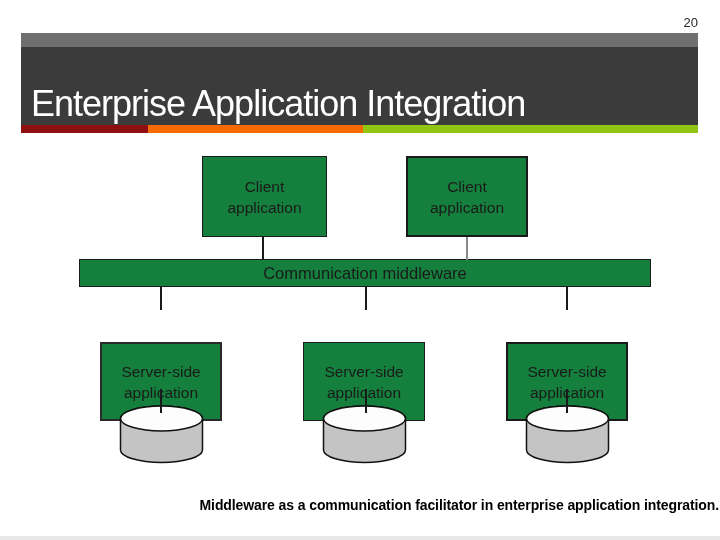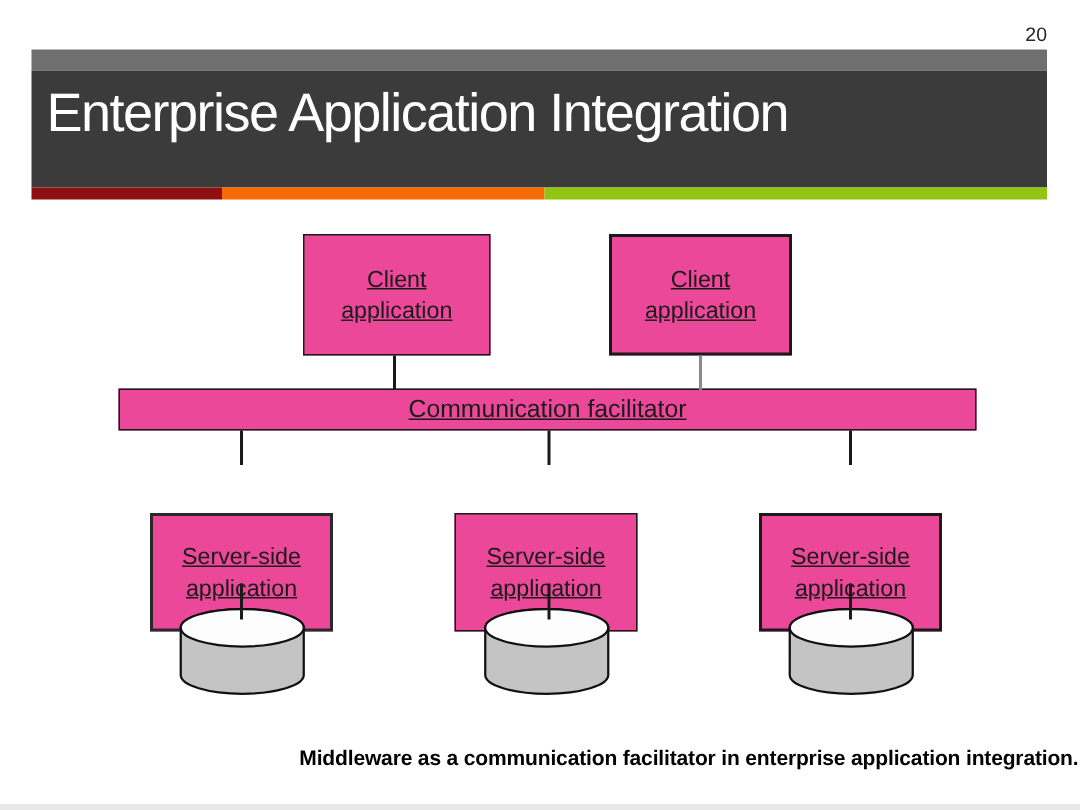--- a/index.html
+++ b/index.html
@@ -7,38 +7,37 @@
     position:relative;width:720px;height:536px;background:#ffffff;
     font-family:"Liberation Sans", sans-serif;overflow:hidden;margin:0 auto;
   }
   
   .page-number{
     position:absolute;top:15px;right:22px;font-size:13px;color:#262626;
   }
   .gray-bar{position:absolute;left:21px;top:33px;width:677px;height:14px;}
   .title-band{
     position:absolute;left:21px;top:47px;width:677px;height:78px;
-    display:flex;align-items:flex-start;box-sizing:border-box;
+    display:flex;align-items:flex-end;box-sizing:border-box;
     padding-left:10px;padding-top:7px;
   }
   .slide-title{
     color:#ffffff;font-size:36px;font-weight:400;letter-spacing:-1px;
     white-space:nowrap;
   }
   .tricolor{position:absolute;top:125px;height:8px;}
   .bar-red{left:21px;width:127px;}
   .bar-orange{left:148px;width:215px;}
   .bar-green{left:363px;width:335px;}
   
   .node{
-    position:absolute;background:#ec4899;border:1.5px solid #1a1a1a;
+    position:absolute;background:#15803d;border:1.5px solid #1a1a1a;
     box-sizing:border-box;display:flex;align-items:center;justify-content:center;
     text-align:center;color:#1a1a1a;font-size:15.5px;line-height:21px;
     white-space:pre-line;
-    text-decoration:underline;
   }
   .client-left {left:202px;top:156px;width:125px;height:81px;}
   .client-right{left:406px;top:156px;width:122px;height:81px;border-width:2.5px;}
   .middleware{
     left:79px;top:259px;width:572px;height:28px;font-size:16.5px;line-height:16px;
   }
   .server{top:310px;width:122px;height:79px;margin-top:32px;}
   .server-left {left:100px;border-width:2px;border-color:#2a2a2a;}
   .server-mid  {left:303px;}
   .server-right{left:506px;border-width:2px;}
@@ -73,21 +72,21 @@
     <span class="slide-title">Enterprise Application Integration</span>
   </div>
   <div class="tricolor bar-red" style="background: rgb(142, 15, 17);"></div>
   <div class="tricolor bar-orange" style="background: rgb(246, 106, 3);"></div>
   <div class="tricolor bar-green" style="background: rgb(146, 197, 17);"></div>
 
   <div class="node client-left">Client
 application</div>
   <div class="node client-right">Client
 application</div>
-  <div class="node middleware">Communication facilitator</div>
+  <div class="node middleware">Communication middleware</div>
   <div class="node server server-left">Server-side
 application</div>
   <div class="node server server-mid">Server-side
 application</div>
   <div class="node server server-right">Server-side
 application</div>
 
   <div class="vline c1"></div>
   <div class="vline gray c2"></div>
   <div class="vline c3"></div>

